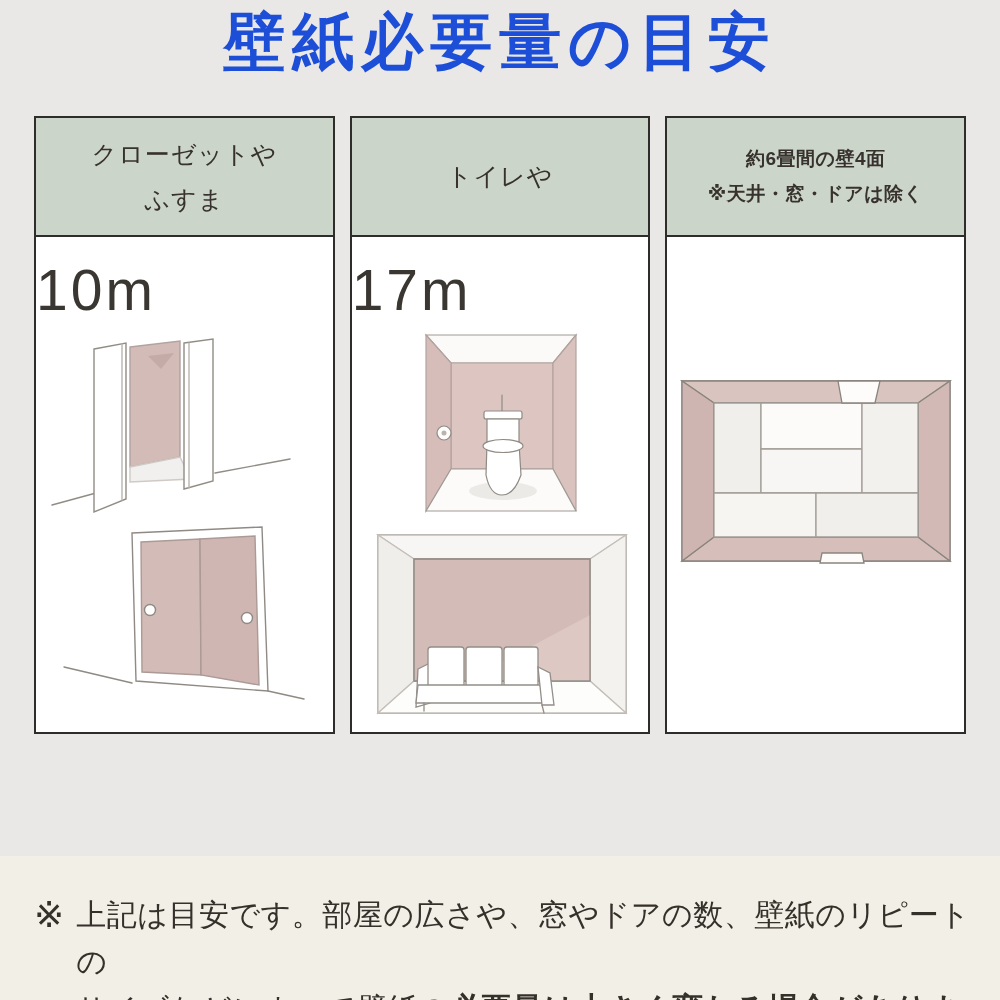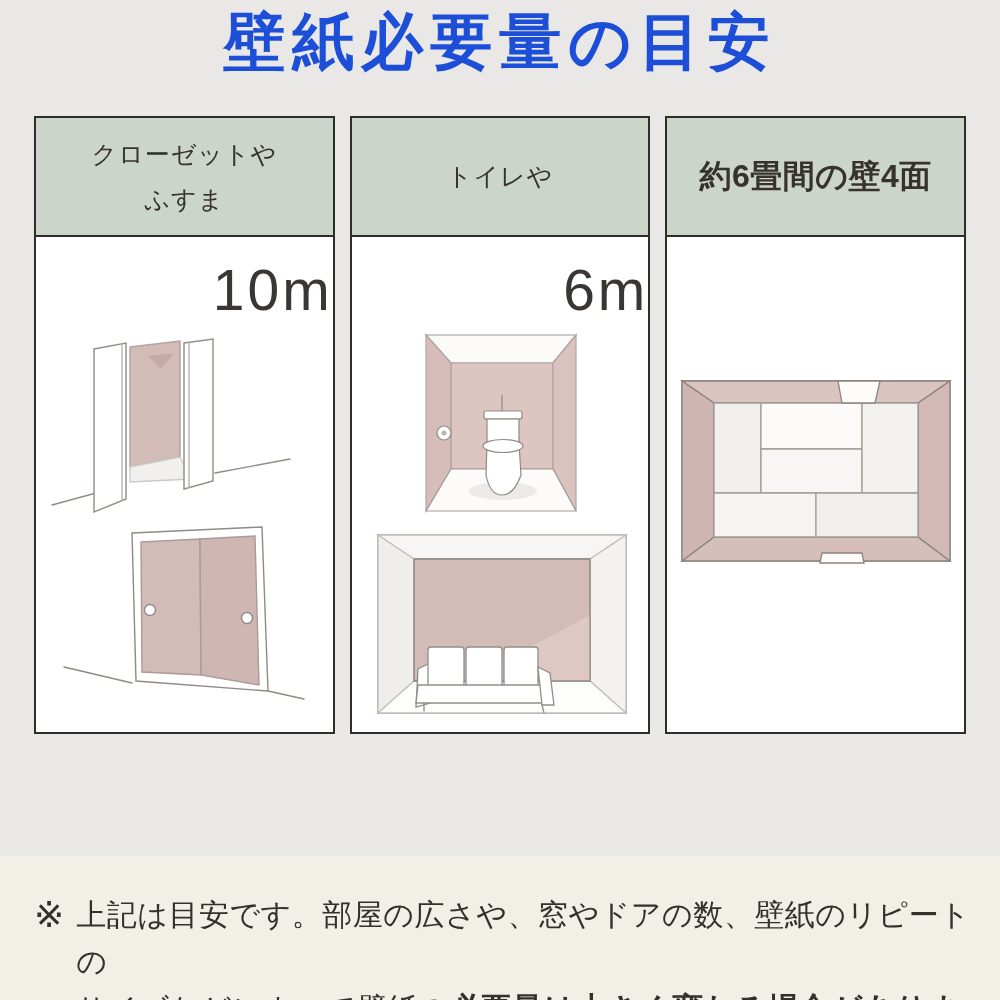--- a/index.html
+++ b/index.html
@@ -22,23 +22,23 @@
     flex:1; background:#ffffff; border:2px solid #2f2d2b;
     display:flex; flex-direction:column; overflow:hidden;
   }
   .col-header {
     background:#ccd5c9; border-bottom:2px solid #2f2d2b;
     min-height:119px; display:flex; flex-direction:column;
     justify-content:center; align-items:center; gap:12px;
     font-size:25px; font-weight:500; color:#37322d; text-align:center;
     letter-spacing:1px; padding:6px 4px;
   }
-  .col-header.bold { font-weight:700; gap:9px; font-size:32px; letter-spacing:0.5px; }
+  .col-header.bold { font-weight:700; gap:9px; font-size:19px; letter-spacing:0.5px; }
   .meter-value {
-    text-align:right; margin-top:20px;
+    text-align:left; margin-top:20px;
     font-size:57px; font-weight:500; letter-spacing:3px; color:#3a3631;
   }
   .illos { display:flex; flex-direction:column; align-items:center; flex:1; }
   .illos svg { display:block; }
   .illos.single { justify-content:center; padding-bottom:30px; }
   .note {
     position:absolute; left:0; right:0; top:856px; bottom:0;
     background:#f2efe7; padding:36px 28px 0 34px;
   }
   .note-row { display:flex; align-items:flex-start; }
@@ -86,21 +86,21 @@
             <line x1="230" y1="176" x2="266" y2="184"></line>
           </g>
         </svg>
       </div>
     </div>
 
     <div class="column">
       <div class="col-header">
         <span>トイレや</span>
       </div>
-      <div class="meter-value">6m</div>
+      <div class="meter-value">17m</div>
       <div class="illos">
         <svg width="292" height="196" viewBox="0 0 292 196">
           <g fill="none" stroke="#a09a94" stroke-width="1.2" stroke-linecap="round">
             <polygon points="72,12 222,12 199,40 97,40" fill="#fbfaf9"></polygon>
             <polygon points="97,40 199,40 199,146 97,146" fill="#ddc6c2" stroke="#b3a29e"></polygon>
             <polygon points="72,12 97,40 97,146 72,188" fill="#d6bdba" stroke="#b3a29e"></polygon>
             <polygon points="199,40 222,12 222,188 199,146" fill="#dac2be" stroke="#b3a29e"></polygon>
             <polygon points="97,146 199,146 222,188 72,188" fill="#fcfbfa"></polygon>
             <ellipse cx="149" cy="168" rx="34" ry="9" fill="#eceae7" stroke="none"></ellipse>
             <circle cx="90" cy="110" r="7" fill="#fdfdfc" stroke="#8f8a84"></circle>
@@ -131,20 +131,21 @@
             <line x1="70" y1="180" x2="70" y2="188"></line>
             <line x1="188" y1="182" x2="190" y2="190"></line>
           </g>
         </svg>
       </div>
     </div>
 
     <div class="column">
       <div class="col-header bold">
         <span>約6畳間の壁4面</span>
+        <span>※天井・窓・ドアは除く</span>
       </div>
       <div class="illos single">
         <svg width="292" height="210" viewBox="0 0 292 210">
           <g fill="none" stroke="#8a847e" stroke-width="1.3" stroke-linecap="round">
             <polygon points="12,16 280,16 280,196 12,196" fill="#fbfaf9"></polygon>
             <polygon points="12,16 280,16 248,38 44,38" fill="#dac4c0"></polygon>
             <polygon points="44,172 248,172 280,196 12,196" fill="#d6bfbb"></polygon>
             <polygon points="12,16 44,38 44,172 12,196" fill="#ceb5b1"></polygon>
             <polygon points="248,38 280,16 280,196 248,172" fill="#d2b9b5"></polygon>
             <polygon points="44,38 248,38 248,172 44,172" fill="#fcfbfa"></polygon>

